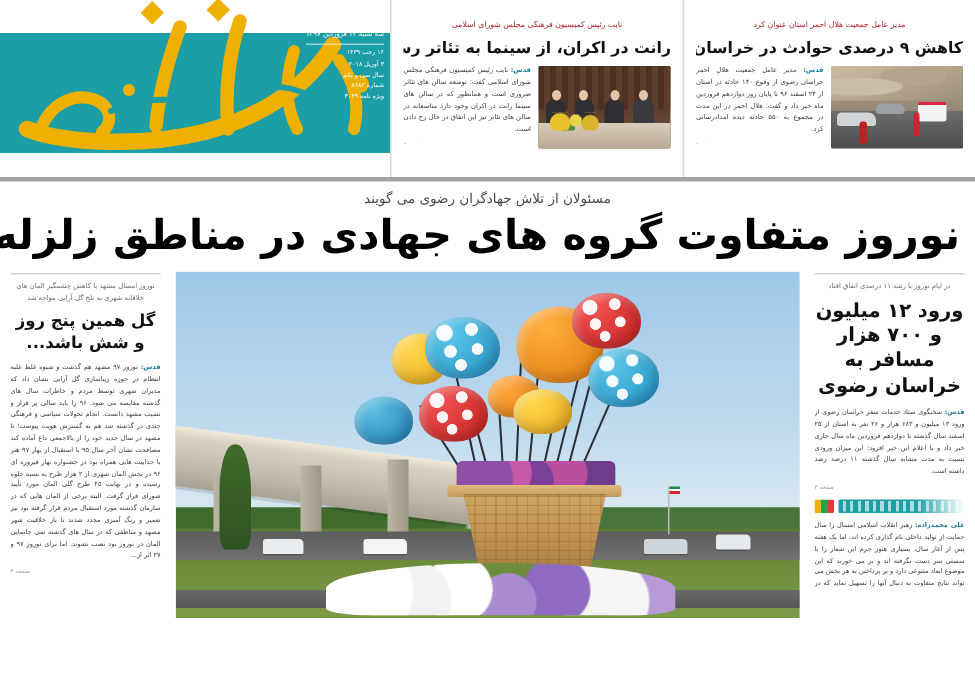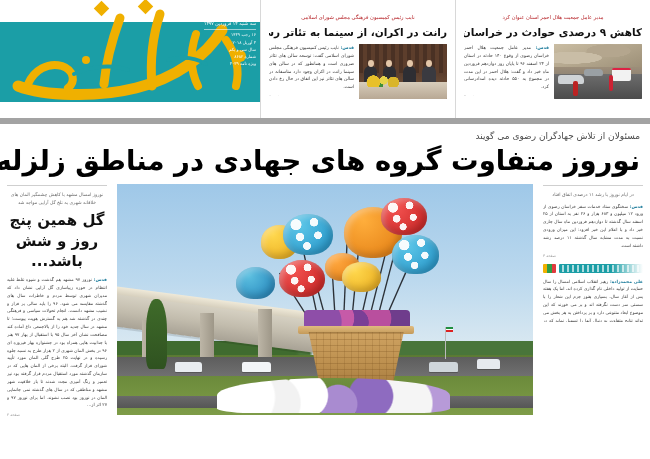--- a/index.html
+++ b/index.html
@@ -204,22 +204,23 @@
     z-index: 6;
     font-size: 5px;
     color: #ffffff;
     letter-spacing: .5px;
   }
 
   
   .headline-zone {
     width: 650px;
     box-sizing: border-box;
-    border-top: 6px solid #a3a3a3;
+    border-top: 3px solid #a3a3a3;
     padding: 7px 10px 4px 10px;
+    text-align: center;
   }
   .hl-kicker {
     font-size: 9px;
     color: #4a4a4a;
     margin-bottom: 4px;
     letter-spacing: .2px;
   }
   .hl-main {
     font-size: 27.5px;
     font-weight: bold;
@@ -271,21 +272,21 @@
   }
   .art-head {
     font-size: 13px;
     font-weight: bold;
     color: #111;
     line-height: 1.3;
     text-align: center;
     margin-bottom: 5px;
   }
   .art-head.left-head {
-    font-size: 15px;
+    font-size: 11px;
     line-height: 1.35;
   }
   .art-body {
     font-size: 4.4px;
     line-height: 1.78;
     text-align: justify;
     color: #3d3d3d;
     overflow: hidden;
   }
   .art-body .lead { color: #1a7a9a; font-weight: bold; }
@@ -574,20 +575,21 @@
   <div class="headline-zone">
     <div class="hl-kicker">مسئولان از تلاش جهادگران رضوی می گویند</div>
     <div class="hl-main">نوروز متفاوت گروه های جهادی در مناطق زلزله زده</div>
   </div>
 
   <div class="body-zone">
 
     <div class="col-right">
       <div class="rule-top"></div>
       <div class="art-kicker">در ایام نوروز با رشد ۱۱ درصدی اتفاق افتاد</div>
+      <div class="art-head">ورود ۱۲ میلیون و ۷۰۰ هزار مسافر به خراسان رضوی</div>
       <div class="art-body" style="max-height:52px">
         <span class="lead">قدس:</span>
         <span>سخنگوی ستاد خدمات سفر خراسان رضوی از ورود ۱۲ میلیون و ۶۸۳ هزار و ۲۶ نفر به استان از ۲۵ اسفند سال گذشته تا دوازدهم فروردین ماه سال جاری خبر داد و با اعلام این خبر افزود: این میزان ورودی نسبت به مدت مشابه سال گذشته ۱۱ درصد رشد داشته است.</span>
       </div>
       <div class="art-more">صفحه ۳</div>
 
       <div class="brandbar">
         <div class="bbtext"></div>
         <div class="swatches">
           <i style="background:#e03a3e"></i>

